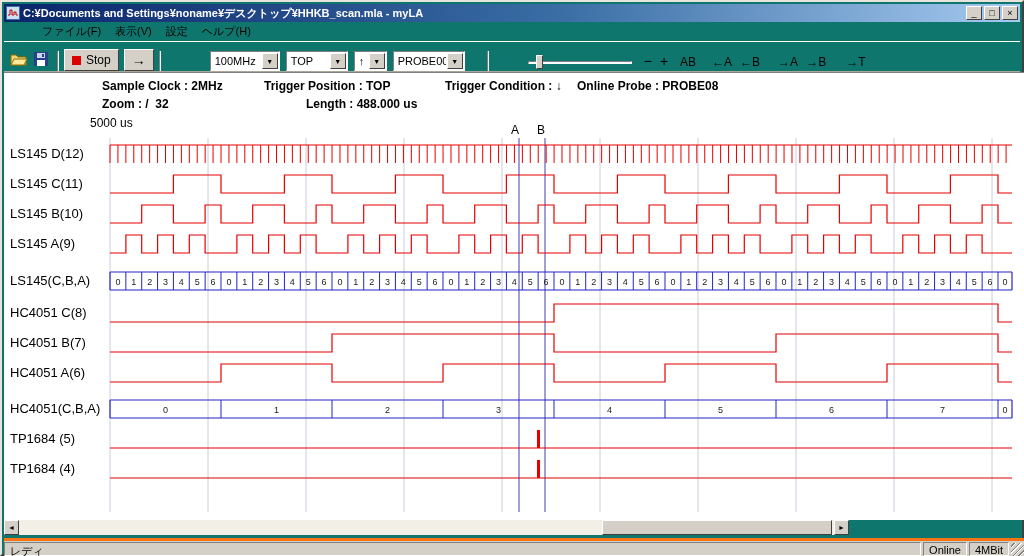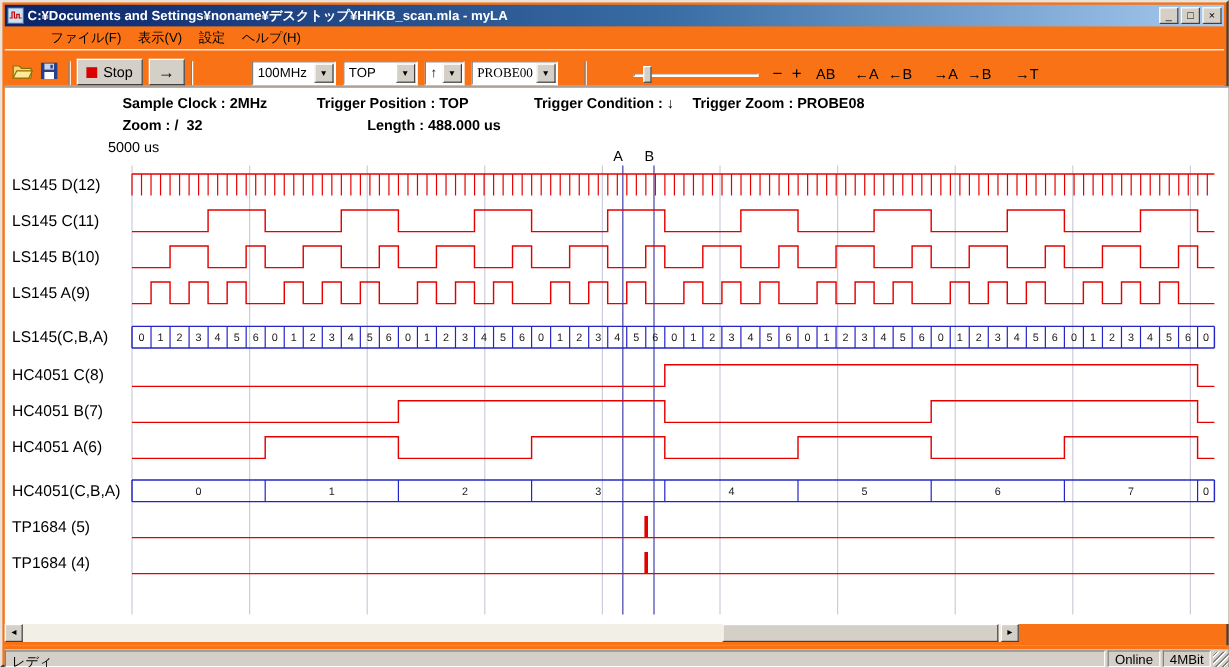--- a/index.html
+++ b/index.html
@@ -1,18 +1,18 @@
 <!DOCTYPE html>
 <html><head>
 <meta charset="utf-8">
 <style>
   *{margin:0;padding:0;box-sizing:border-box;}
   html,body{width:1024px;height:556px;overflow:hidden;}
   body{font-family:"Liberation Sans",sans-serif;background:#d4d0c8;position:relative;}
-  .window{position:absolute;inset:0;background:#f97316;border:2px solid;border-color:#e8e4dc #404040 #404040 #e8e4dc;}
+  .window{position:absolute;inset:0;background:#0f766e;border:2px solid;border-color:#e8e4dc #404040 #404040 #e8e4dc;}
   
   .titlebar{position:absolute;left:2px;top:2px;right:2px;height:18px;
     background:linear-gradient(90deg,#0a246a 0%,#3a6ea5 55%,#a6caf0 100%);
     display:flex;align-items:center;padding:0 2px;color:#fff;font-size:11px;font-weight:bold;}
   .titlebar .app-icon{width:14px;height:14px;margin-right:3px;flex:0 0 auto;}
   .title-text{flex:1;white-space:nowrap;overflow:hidden;}
   .win-btn{width:16px;height:14px;margin-left:2px;background:#d4d0c8;border:1px solid;
     border-color:#fff #404040 #404040 #fff;font-size:9px;line-height:10px;color:#000;
     font-family:"Liberation Sans",sans-serif;text-align:center;padding:0;}
   
@@ -107,21 +107,21 @@
       <span class="dd-arr">▼</span>
     </div>
     <div class="dd" style="width:62px;">
       <span class="dd-text">TOP</span>
       <span class="dd-arr">▼</span>
     </div>
     <div class="dd" style="width:33px;">
       <span class="dd-text">↑</span>
       <span class="dd-arr">▼</span>
     </div>
-    <div class="dd" style="width:72px;font-family:Liberation Serif, serif;">
+    <div class="dd" style="width:72px;">
       <span class="dd-text">PROBE00</span>
       <span class="dd-arr">▼</span>
     </div>
     <span class="sep" style="margin-left:16px;"></span>
     <div class="slider">
       <div class="groove"></div>
       <div class="thumb"></div>
     </div>
     <button class="flatbtn" style="font-size:14px;">−</button>
     <button class="flatbtn" style="font-size:14px;">+</button>
@@ -131,21 +131,21 @@
     <button class="flatbtn" style="margin-left:10px;">→A</button>
     <button class="flatbtn">→B</button>
     <button class="flatbtn" style="margin-left:12px;">→T</button>
   </div>
 
   <div class="client"></div>
 
   <span class="info-text" style="left:100px;top:77px;">Sample Clock : 2MHz</span>
   <span class="info-text" style="left:262px;top:77px;">Trigger Position : TOP</span>
   <span class="info-text" style="left:443px;top:77px;">Trigger Condition : ↓</span>
-  <span class="info-text" style="left:575px;top:77px;">Trigger Zoom : PROBE08</span>
+  <span class="info-text" style="left:575px;top:77px;">Online Probe : PROBE08</span>
   <span class="info-text" style="left:100px;top:95px;">Zoom : /  32</span>
   <span class="info-text" style="left:262px;top:95px;margin-left:42px;">Length : 488.000 us</span>
 
   <div id="wave-wrap">
     <svg id="wave-svg" width="1020" height="404">
         <line x1="106" y1="24" x2="106" y2="398" stroke="#ccccdc" stroke-width="1"></line>
         <line x1="204" y1="24" x2="204" y2="398" stroke="#ccccdc" stroke-width="1"></line>
         <line x1="302" y1="24" x2="302" y2="398" stroke="#ccccdc" stroke-width="1"></line>
         <line x1="400" y1="24" x2="400" y2="398" stroke="#ccccdc" stroke-width="1"></line>
         <line x1="498" y1="24" x2="498" y2="398" stroke="#ccccdc" stroke-width="1"></line>

